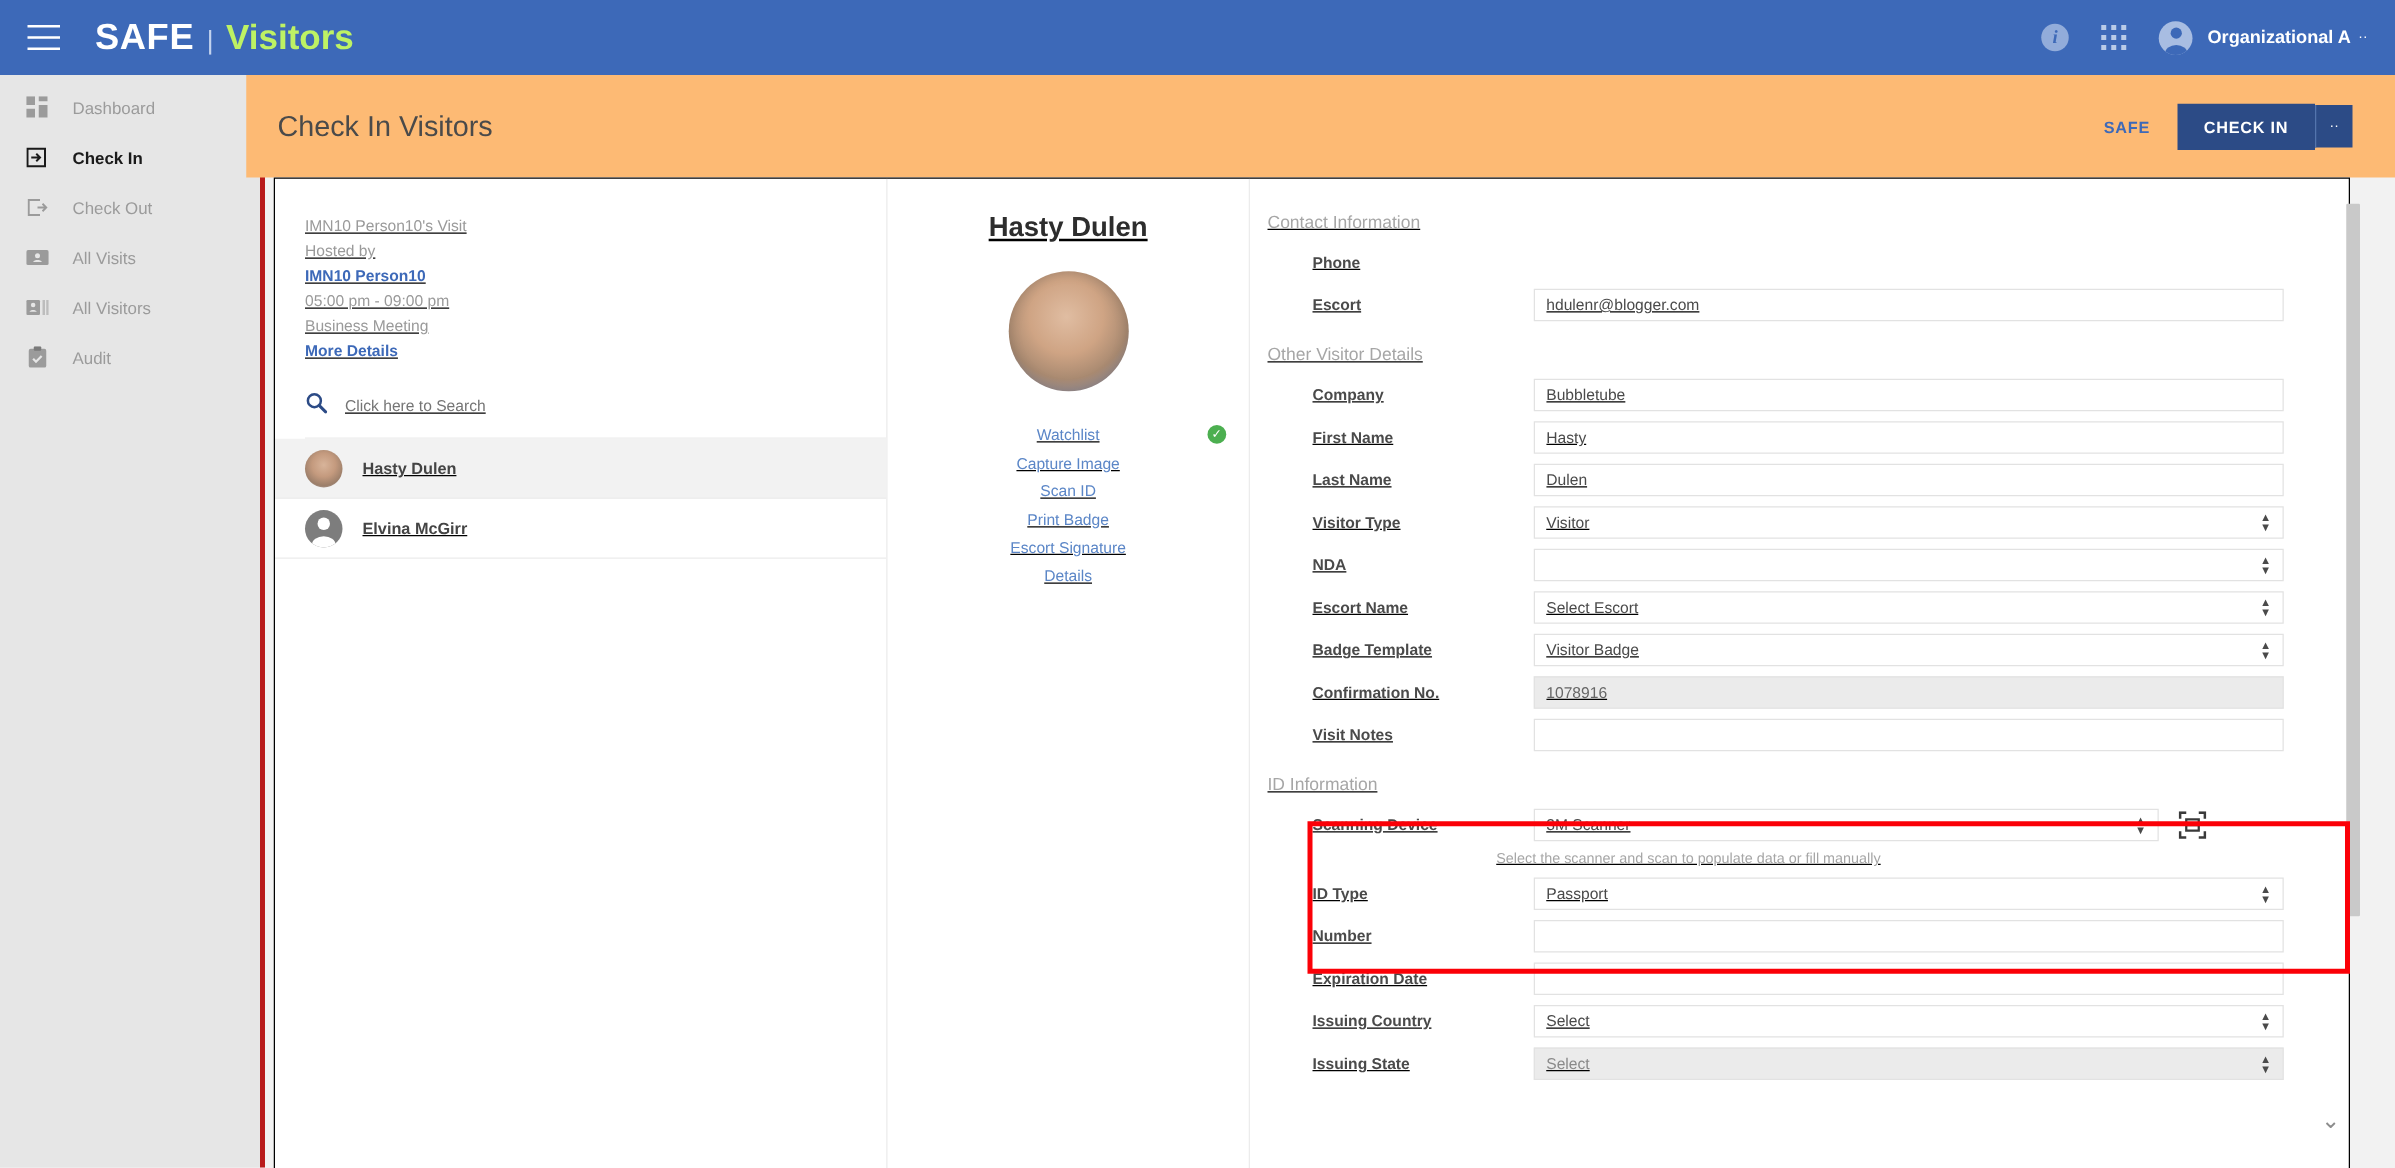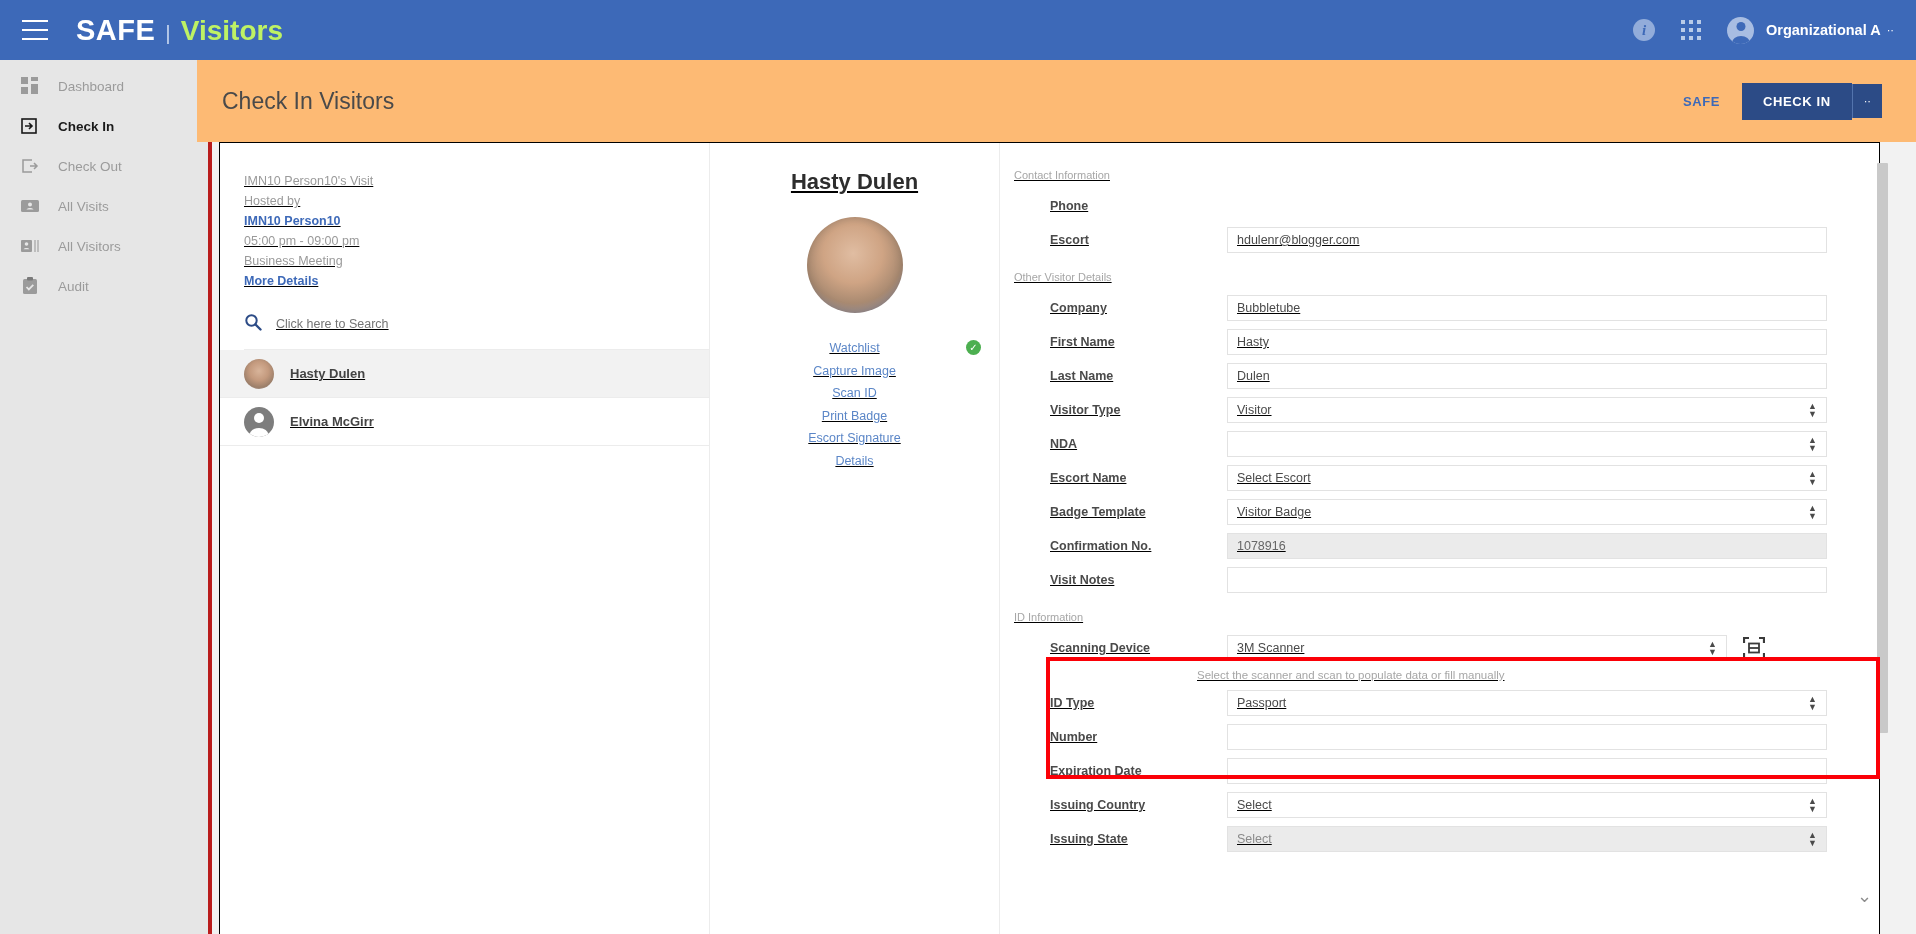--- a/index.html
+++ b/index.html
@@ -98,21 +98,21 @@
   .mid-name { font-size: 22px; font-weight: bold; color: #2d2d2d; }
   .mid-photo { width: 96px; height: 96px; border-radius: 50%; margin: 22px auto 0;
     background: radial-gradient(circle at 48% 38%, #e0bda2 0%, #cfa484 38%, #a98a71 64%, #8b8fa6 88%, #b3bdd0 100%);
     box-shadow: inset 0 0 10px rgba(0,0,0,.15); }
   .mid-links { margin-top: 24px; }
   .mid-link { font-size: 12.5px; color: #5b86c7; line-height: 22.5px; cursor: pointer; }
   .check-badge { position: absolute; right: 18px; width: 15px; height: 15px; border-radius: 50%;
     background: #4caf50; color: #ffffff; font-size: 10px; line-height: 15px; text-align: center; }
 
   .col-right { flex: 1; position: relative; padding: 26px 0 0 8px; overflow: hidden; }
-  .section-label { font-size: 11px; color: #a6a6a6; margin: 0 0 12px 6px; }
+  .section-label { font-size: 14px; color: #a6a6a6; margin: 0 0 12px 6px; }
   .section-label.spaced { margin-top: 18px; }
   .frow { display: flex; align-items: center; height: 26px; margin-bottom: 8px; margin-left: 36px; }
   .flabel { width: 183px; font-size: 12.5px; color: #4a4a4a; font-weight: bold; flex-shrink: 0;
     padding-left: 6px; }
   .finput { flex: 1; max-width: 600px; height: 26px; border: 1px solid #e2e2e2;
     background: #ffffff; font-size: 12.5px; color: #4a4a4a; padding: 0 9px; outline: none;
     font-family: "Liberation Sans", sans-serif; }
   .finput.readonly { background: #ebebeb; color: #666666; }
   .fselect { flex: 1; max-width: 600px; height: 26px; border: 1px solid #e2e2e2; background: #ffffff;
     font-size: 12.5px; color: #4a4a4a; padding: 0 9px; display: flex; align-items: center;

